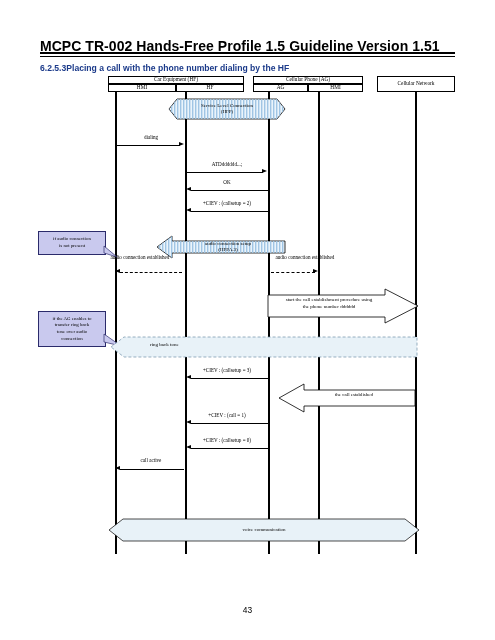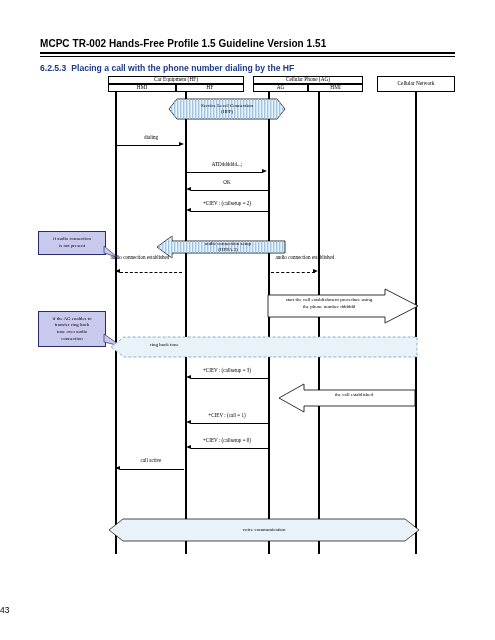--- a/index.html
+++ b/index.html
@@ -11,35 +11,35 @@
   .page{position:absolute;inset:0;}
 
   
   .copyright{
     position:absolute;left:0;top:24px;width:463px;text-align:right;
     font-size:8.4px;color:#000;font-family:"Liberation Sans",sans-serif;
     letter-spacing:.1px;
   }
   .doc-title{
     position:absolute;left:40px;top:38px;
-    font-size:10px;font-weight:bold;color:#000;
+    font-size:14px;font-weight:bold;color:#000;
     font-family:"Liberation Sans",sans-serif;letter-spacing:.05px;
   }
   .rule-thick{position:absolute;left:40px;top:52px;width:415px;height:1.6px;background:#000;}
   .rule-thin{position:absolute;left:40px;top:55.5px;width:415px;height:.8px;background:#000;}
 
   .section-title{
     position:absolute;left:40px;top:63px;
     font-size:8.6px;font-weight:bold;color:#1b3a8a;
     font-family:"Liberation Sans",sans-serif;
   }
-  .section-num{margin-right:5px;}
+  .section-num{}
 
   .page-no{
-    position:absolute;left:0;top:605px;width:495px;
+    position:absolute;left:0;top:605px;width:495px;text-align:center;
     font-size:8.4px;font-family:"Liberation Sans",sans-serif;color:#000;
   }
 
   
   .diagram{position:absolute;left:0;top:0;width:495px;height:640px;}
 
   
   .grp-box,.col-box,.single-box{
     position:absolute;border:1px solid #000;background:#fff;
     box-sizing:border-box;display:flex;align-items:center;justify-content:center;

